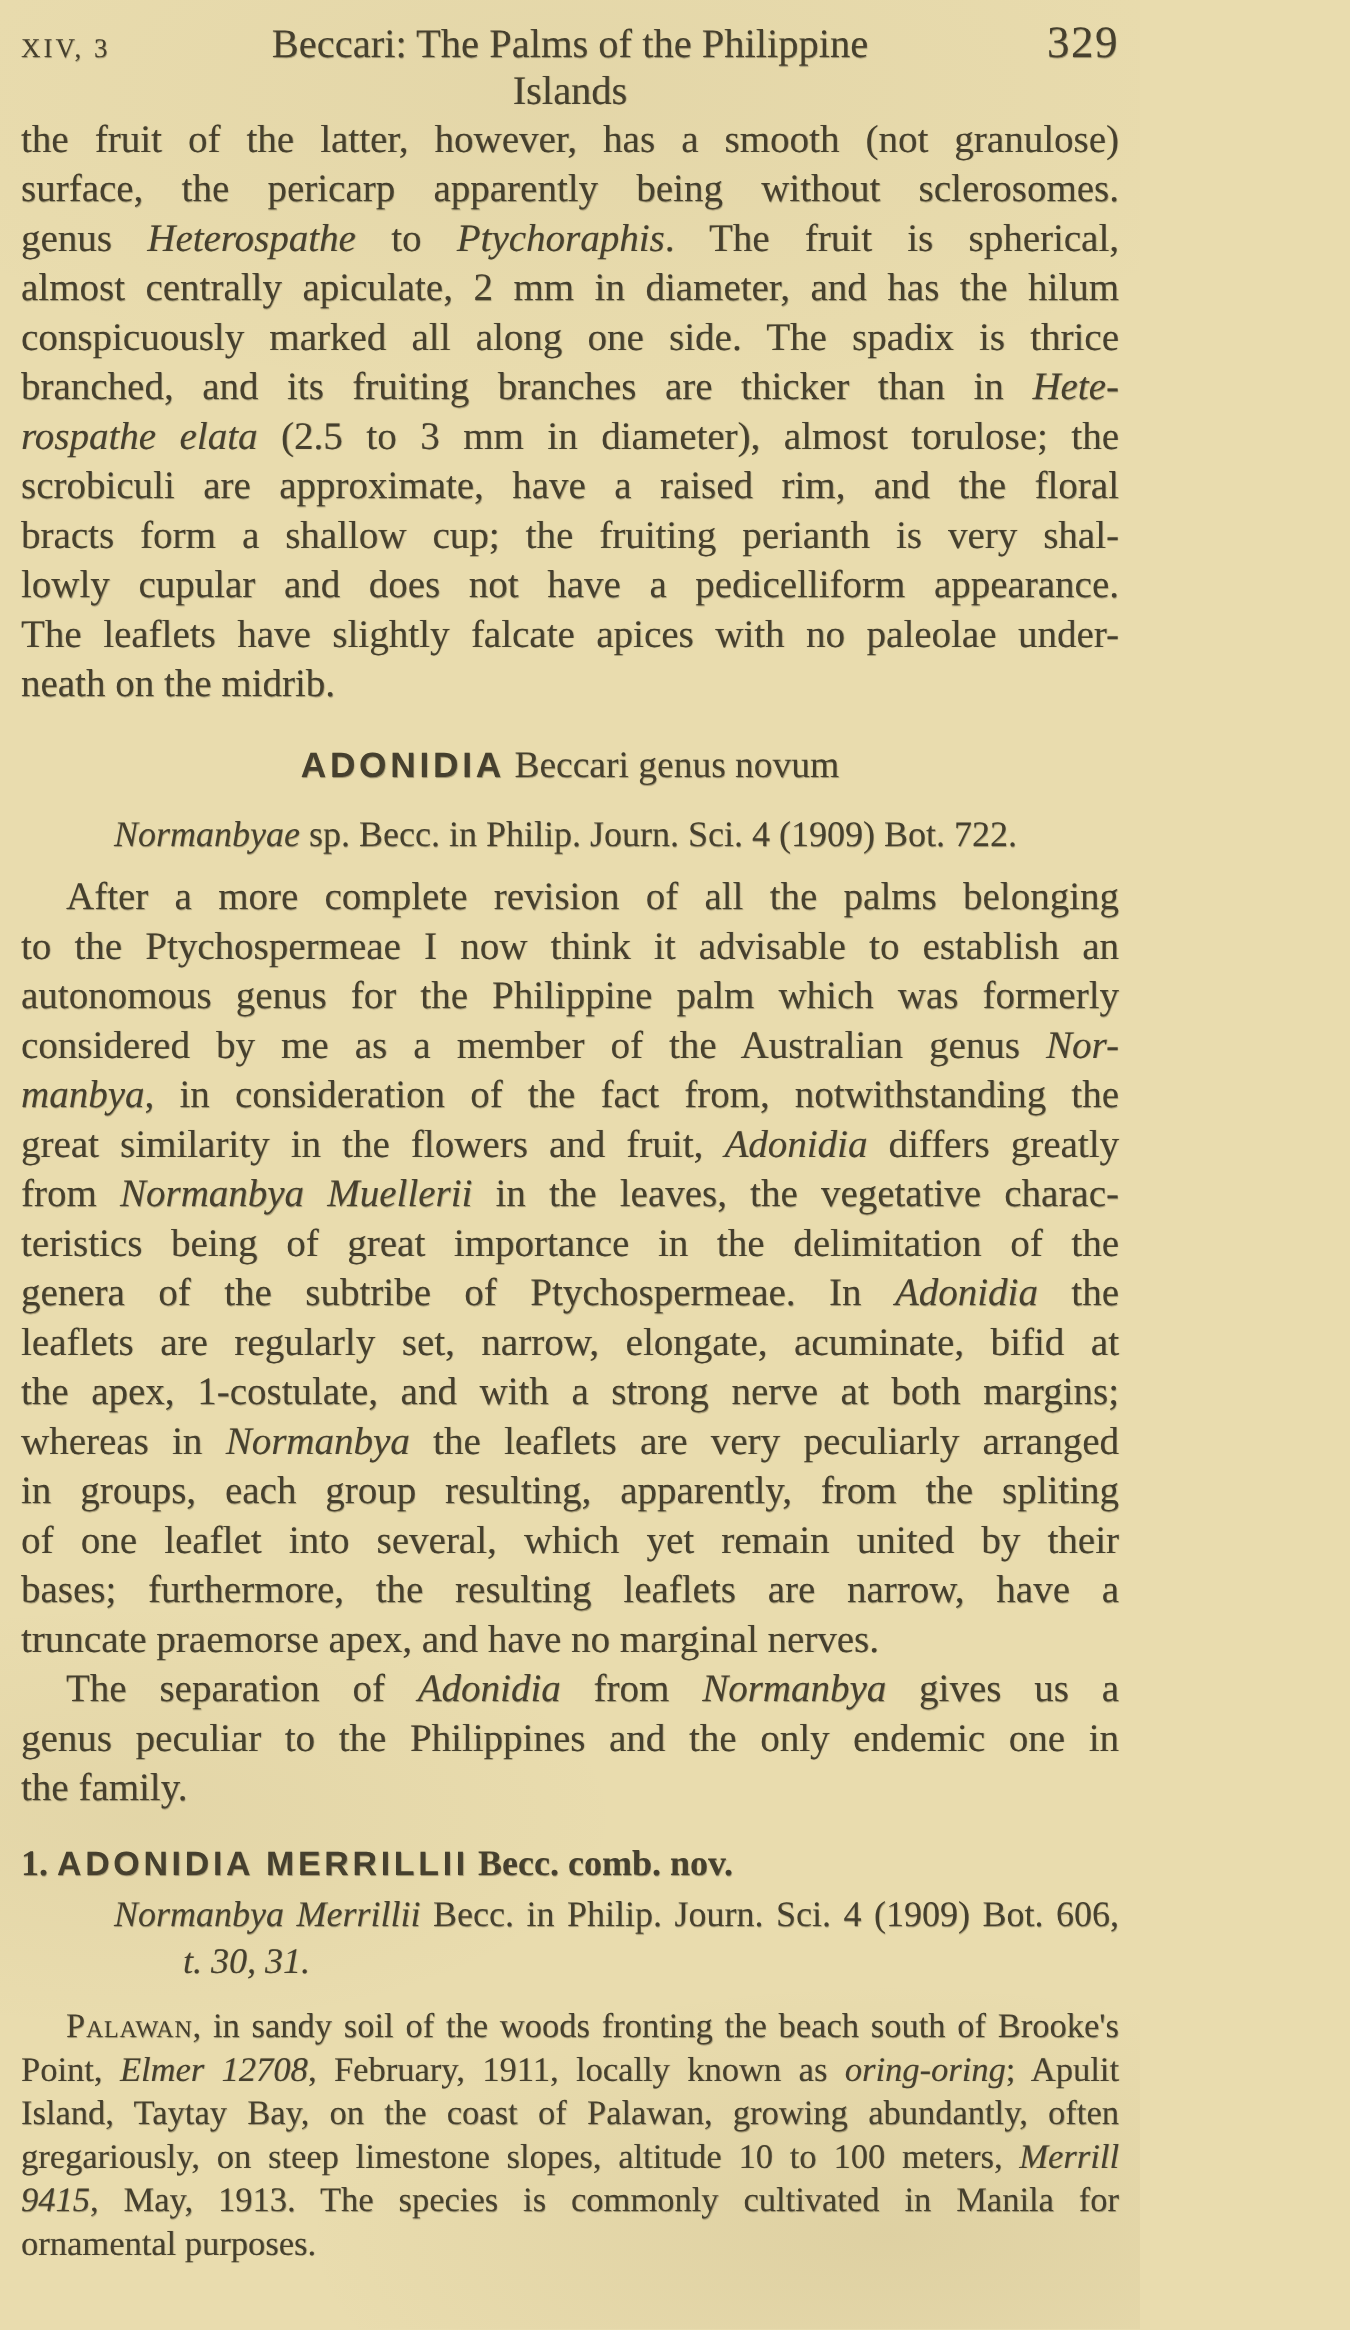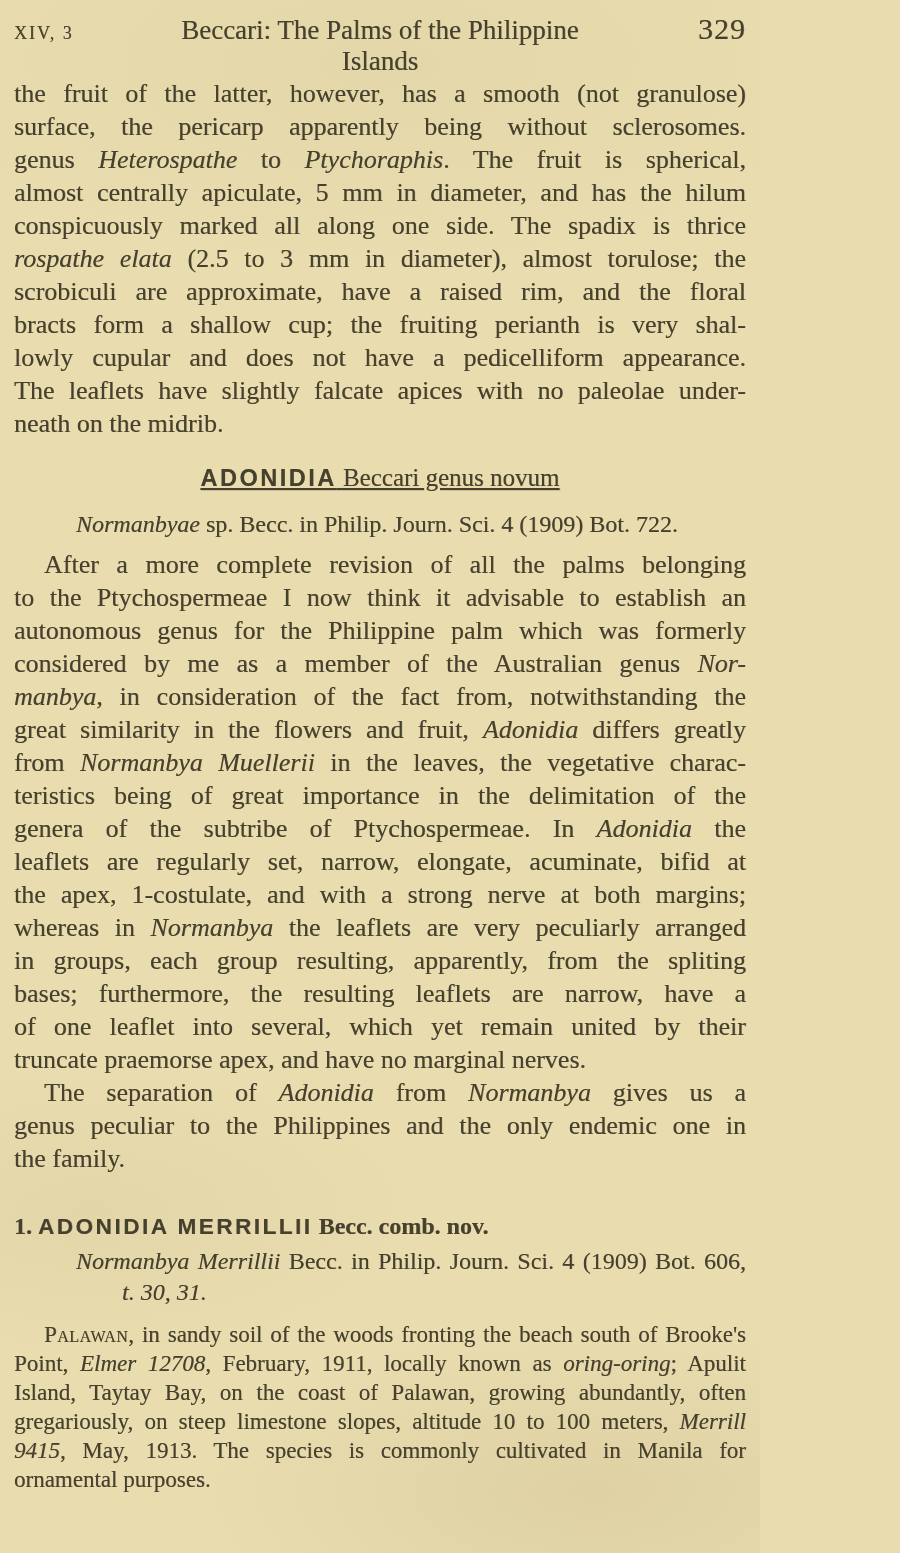--- a/index.html
+++ b/index.html
@@ -36,28 +36,28 @@
   .line { white-space: pre-wrap; }
   .just { text-align: justify; text-align-last: justify; }
   .ind1 { text-indent: 30px; }
   .ind2 { text-indent: 46px; }
 
   .body-para { font-size: 26px; line-height: 33px; }
   .text-body > .body-para:first-child { }
 
   .genus-heading {
     margin: 22px 0 14px 0; text-align: center;
-    font-size: 25px; line-height: 32px; text-decoration: underline;
+    font-size: 25px; line-height: 32px;
   }
   .citation { font-size: 24px; line-height: 32px; padding-left: 62px; margin: 0 0 8px 0; }
   .genus-citation { padding-right: 50px; }
   .species-citation { padding-right: 0; margin-bottom: 0; margin-top: 4px; line-height: 31px; }
 
   .species-heading {
-    margin-top: 36px; font-size: 24px; line-height: 30px; font-weight: 700;
+    margin-top: 20px; font-size: 24px; line-height: 30px; font-weight: 700;
   }
   .small-para { font-size: 23px; line-height: 29px; margin-top: 12px; }
 
   
   .seg-i  { font-style: italic; }
   .seg-b  { font-weight: 700; }
   .seg-bs { font-family: "Liberation Sans", sans-serif; font-weight: 700; letter-spacing: 2.5px; font-size: 0.94em; }
   .seg-sc { font-variant: small-caps; letter-spacing: 0.5px; }
 </style>
 </head>
@@ -67,22 +67,23 @@
   <div class="header">
     <span class="issue">XIV, 3</span>
     <span class="running-title">Beccari: The Palms of the Philippine Islands</span>
     <span class="pageno">329</span>
   </div>
   <main class="text-body">
       <div class="block body-para intro-paragraph">
         <div class="line just"><span>the fruit of the latter, however, has a smooth (not granulose)</span></div>
         <div class="line just"><span>surface, the pericarp apparently being without sclerosomes.</span></div>
         <div class="line just"><span>genus </span><span class="seg-i">Heterospathe</span><span> to </span><span class="seg-i">Ptychoraphis</span><span>. The fruit is spherical,</span></div>
-        <div class="line just"><span>almost centrally apiculate, 5 mm in diameter, and has the hilum</span></div>
+        <div class="line just"><span>almost centrally apiculate, 2 mm in diameter, and has the hilum</span></div>
         <div class="line just"><span>conspicuously marked all along one side. The spadix is thrice</span></div>
+        <div class="line just"><span>branched, and its fruiting branches are thicker than in </span><span class="seg-i">Hete-</span></div>
         <div class="line just"><span class="seg-i">rospathe elata</span><span> (2.5 to 3 mm in diameter), almost torulose; the</span></div>
         <div class="line just"><span>scrobiculi are approximate, have a raised rim, and the floral</span></div>
         <div class="line just"><span>bracts form a shallow cup; the fruiting perianth is very shal-</span></div>
         <div class="line just"><span>lowly cupular and does not have a pedicelliform appearance.</span></div>
         <div class="line just"><span>The leaflets have slightly falcate apices with no paleolae under-</span></div>
         <div class="line"><span>neath on the midrib.</span></div>
       </div>
       <div class="block genus-heading genus-heading">
         <div class="line"><span class="seg-bs">ADONIDIA</span><span> Beccari genus novum</span></div>
       </div>
@@ -96,22 +97,22 @@
         <div class="line just"><span>considered by me as a member of the Australian genus </span><span class="seg-i">Nor-</span></div>
         <div class="line just"><span class="seg-i">manbya</span><span>, in consideration of the fact from, notwithstanding the</span></div>
         <div class="line just"><span>great similarity in the flowers and fruit, </span><span class="seg-i">Adonidia</span><span> differs greatly</span></div>
         <div class="line just"><span>from </span><span class="seg-i">Normanbya Muellerii</span><span> in the leaves, the vegetative charac-</span></div>
         <div class="line just"><span>teristics being of great importance in the delimitation of the</span></div>
         <div class="line just"><span>genera of the subtribe of Ptychospermeae. In </span><span class="seg-i">Adonidia</span><span> the</span></div>
         <div class="line just"><span>leaflets are regularly set, narrow, elongate, acuminate, bifid at</span></div>
         <div class="line just"><span>the apex, 1-costulate, and with a strong nerve at both margins;</span></div>
         <div class="line just"><span>whereas in </span><span class="seg-i">Normanbya</span><span> the leaflets are very peculiarly arranged</span></div>
         <div class="line just"><span>in groups, each group resulting, apparently, from the spliting</span></div>
+        <div class="line just"><span>of one leaflet into several, which yet remain united by their</span></div>
         <div class="line just"><span>bases; furthermore, the resulting leaflets are narrow, have a</span></div>
-        <div class="line just"><span>of one leaflet into several, which yet remain united by their</span></div>
         <div class="line"><span>truncate praemorse apex, and have no marginal nerves.</span></div>
       </div>
       <div class="block body-para separation-paragraph">
         <div class="line ind1 just"><span>The separation of </span><span class="seg-i">Adonidia</span><span> from </span><span class="seg-i">Normanbya</span><span> gives us a</span></div>
         <div class="line just"><span>genus peculiar to the Philippines and the only endemic one in</span></div>
         <div class="line"><span>the family.</span></div>
       </div>
       <div class="block species-heading species-heading">
         <div class="line"><span class="seg-b">1. </span><span class="seg-bs">ADONIDIA MERRILLII</span><span class="seg-b"> Becc. comb. nov.</span></div>
       </div>

